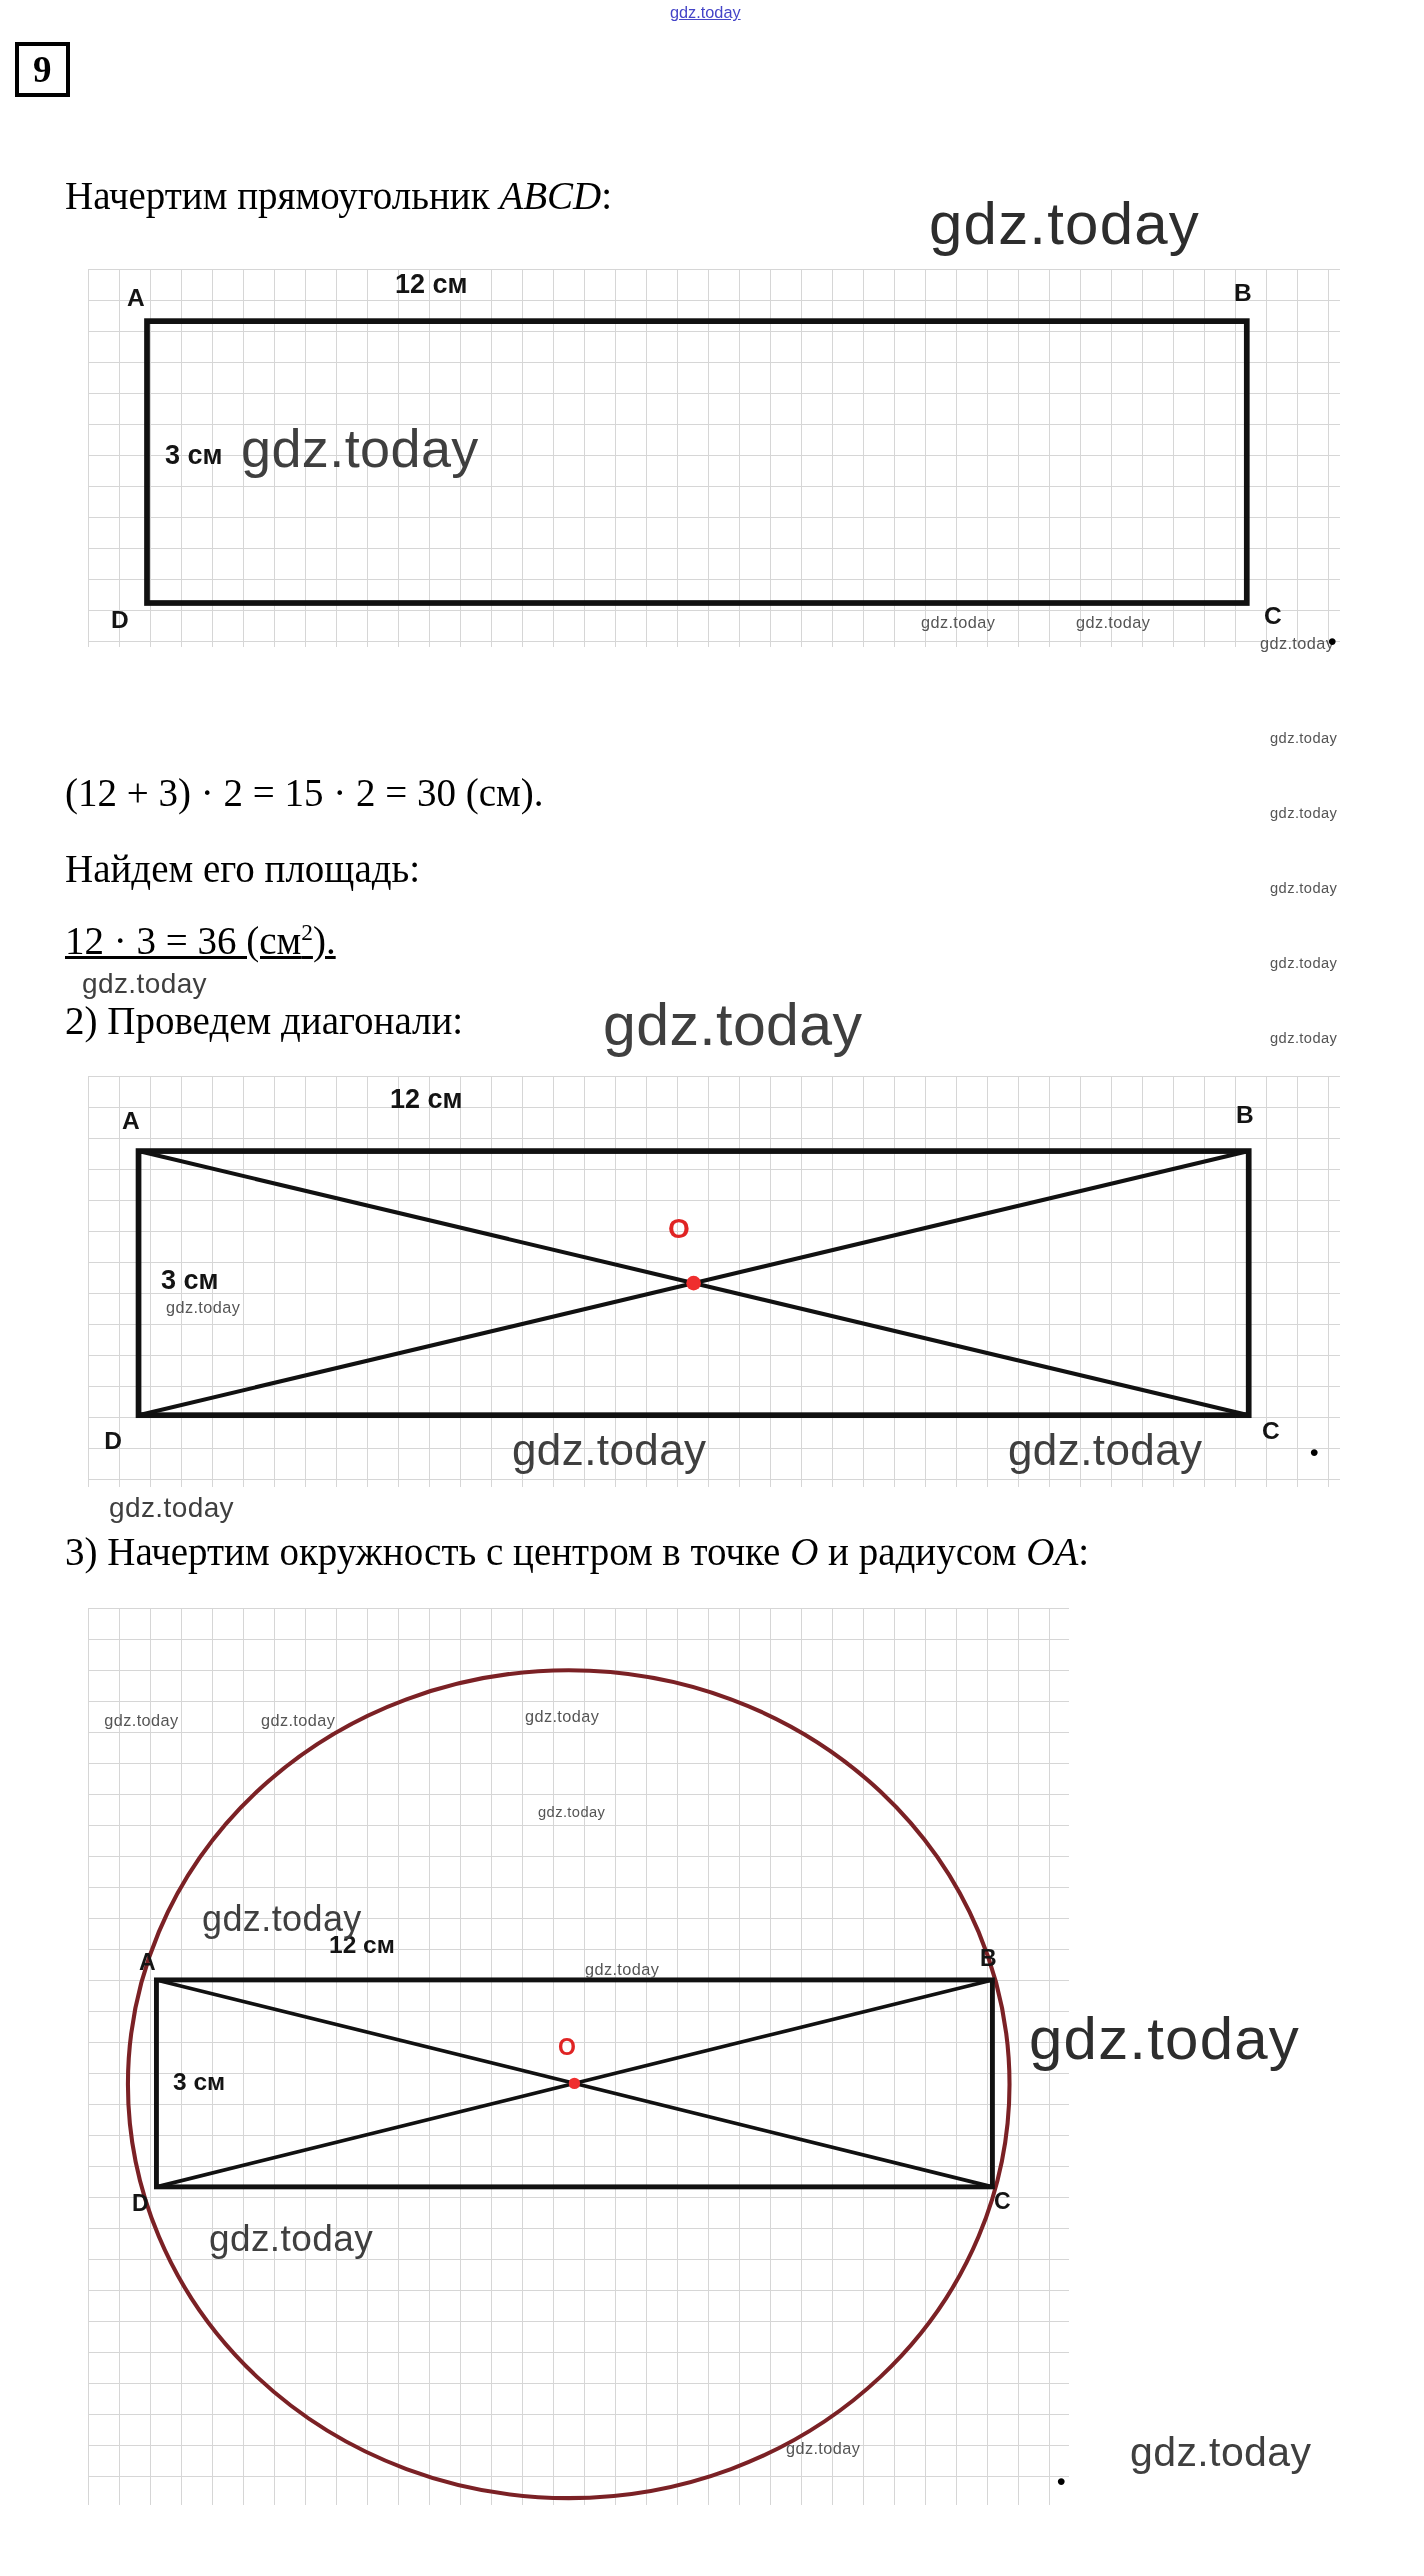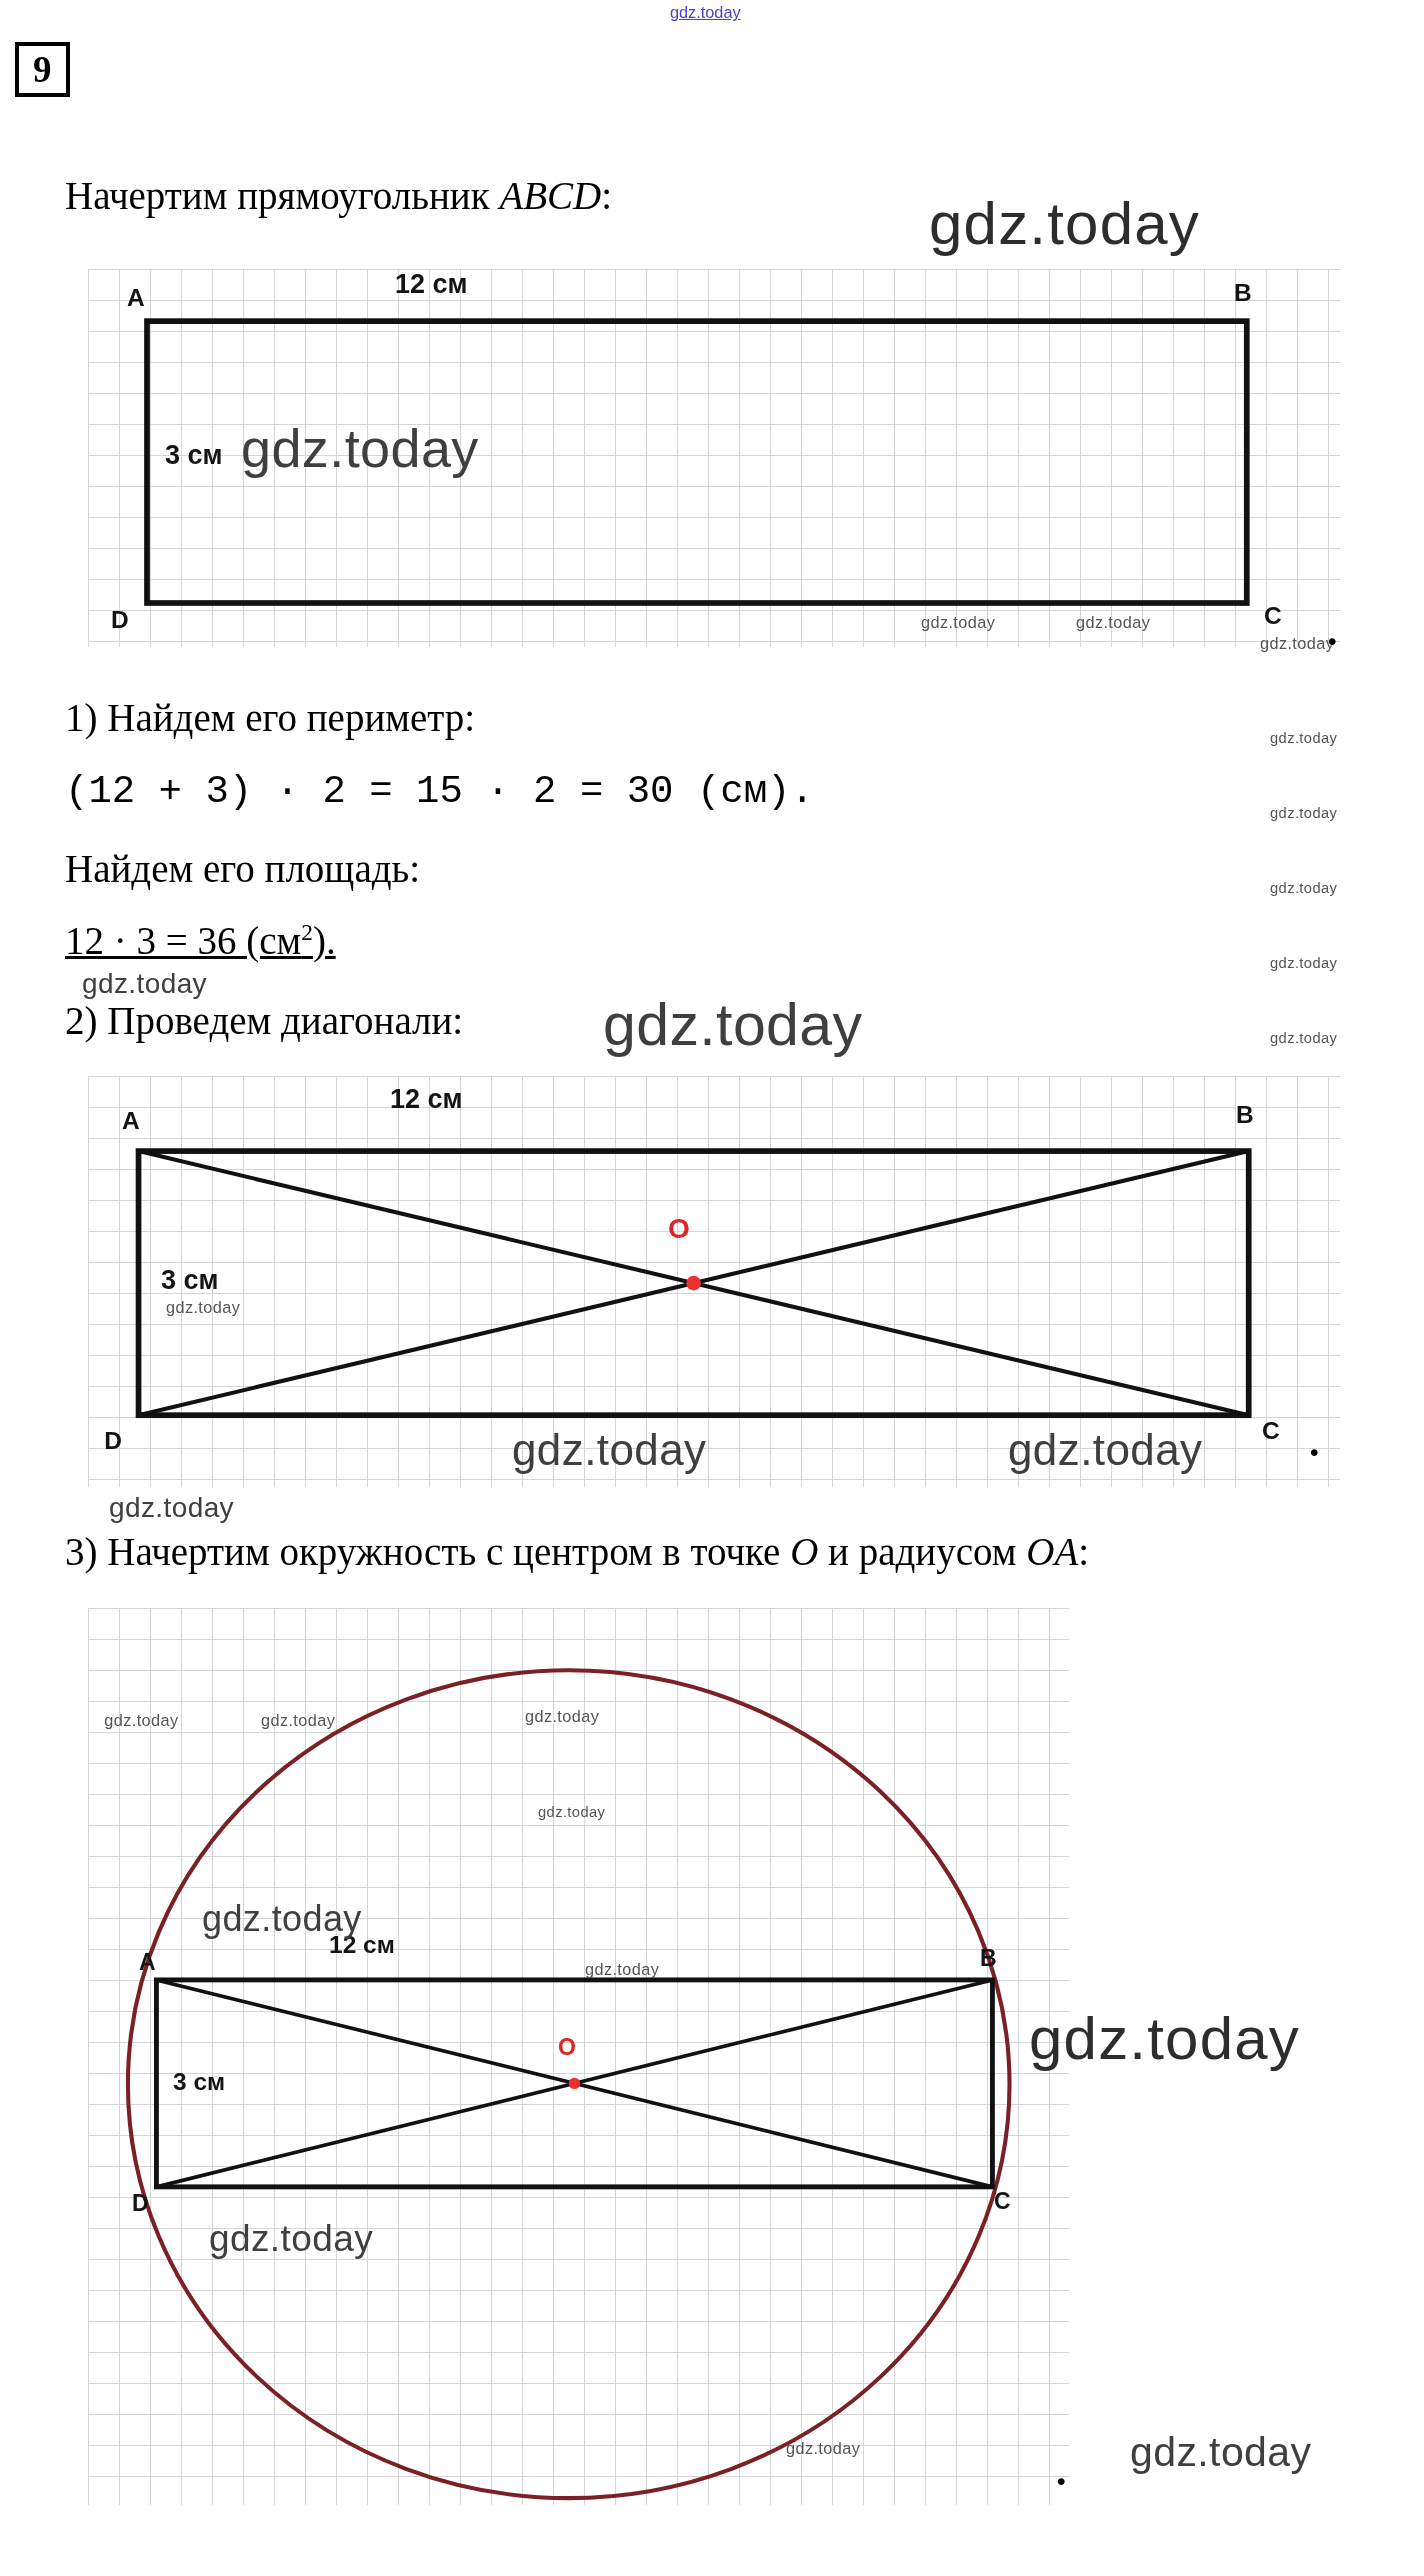--- a/index.html
+++ b/index.html
@@ -90,22 +90,21 @@
   </div>
   <span class="period" style="left:1327px;top:607px;">.</span>
 
   <span class="wm wm-xxs" style="left:1270px;top:730px;">gdz.today</span>
   <span class="wm wm-xxs" style="left:1270px;top:805px;">gdz.today</span>
   <span class="wm wm-xxs" style="left:1270px;top:880px;">gdz.today</span>
   <span class="wm wm-xxs" style="left:1270px;top:955px;">gdz.today</span>
   <span class="wm wm-xxs" style="left:1270px;top:1030px;">gdz.today</span>
   <span class="wm wm-xxs" style="left:1270px;top:1105px;">gdz.today</span>
 
-  <div class="tl" style="top:695px;">1) Найдем его периметр:</div>
-  <div class="tl" style="top:770px;font-family:Liberation Mono, monospace;">(12 + 3) · 2 = 15 · 2 = 30 (см).</div>
+  <div class="tl" style="top:770px;">(12 + 3) · 2 = 15 · 2 = 30 (см).</div>
   <div class="tl" style="top:846px;">Найдем его площадь:</div>
   <div class="tl" style="top:918px;text-decoration:underline;">
     <span>12 · 3 = 36 (см</span><sup>2</sup><span>).</span>
   </div>
   <span class="wm wm-s" style="left:82px;top:968px;">gdz.today</span>
   <div class="tl" style="top:998px;">2) Проведем диагонали:</div>
   <span class="wm" style="left:603px;top:991px;font-size:59px;color:var(--watermark-mid);">gdz.today</span>
 
   <div class="grid" style="left:88px;top:1076px;width:1252px;height:411px;">
     <svg class="dsvg" viewBox="0 0 1536 504">

